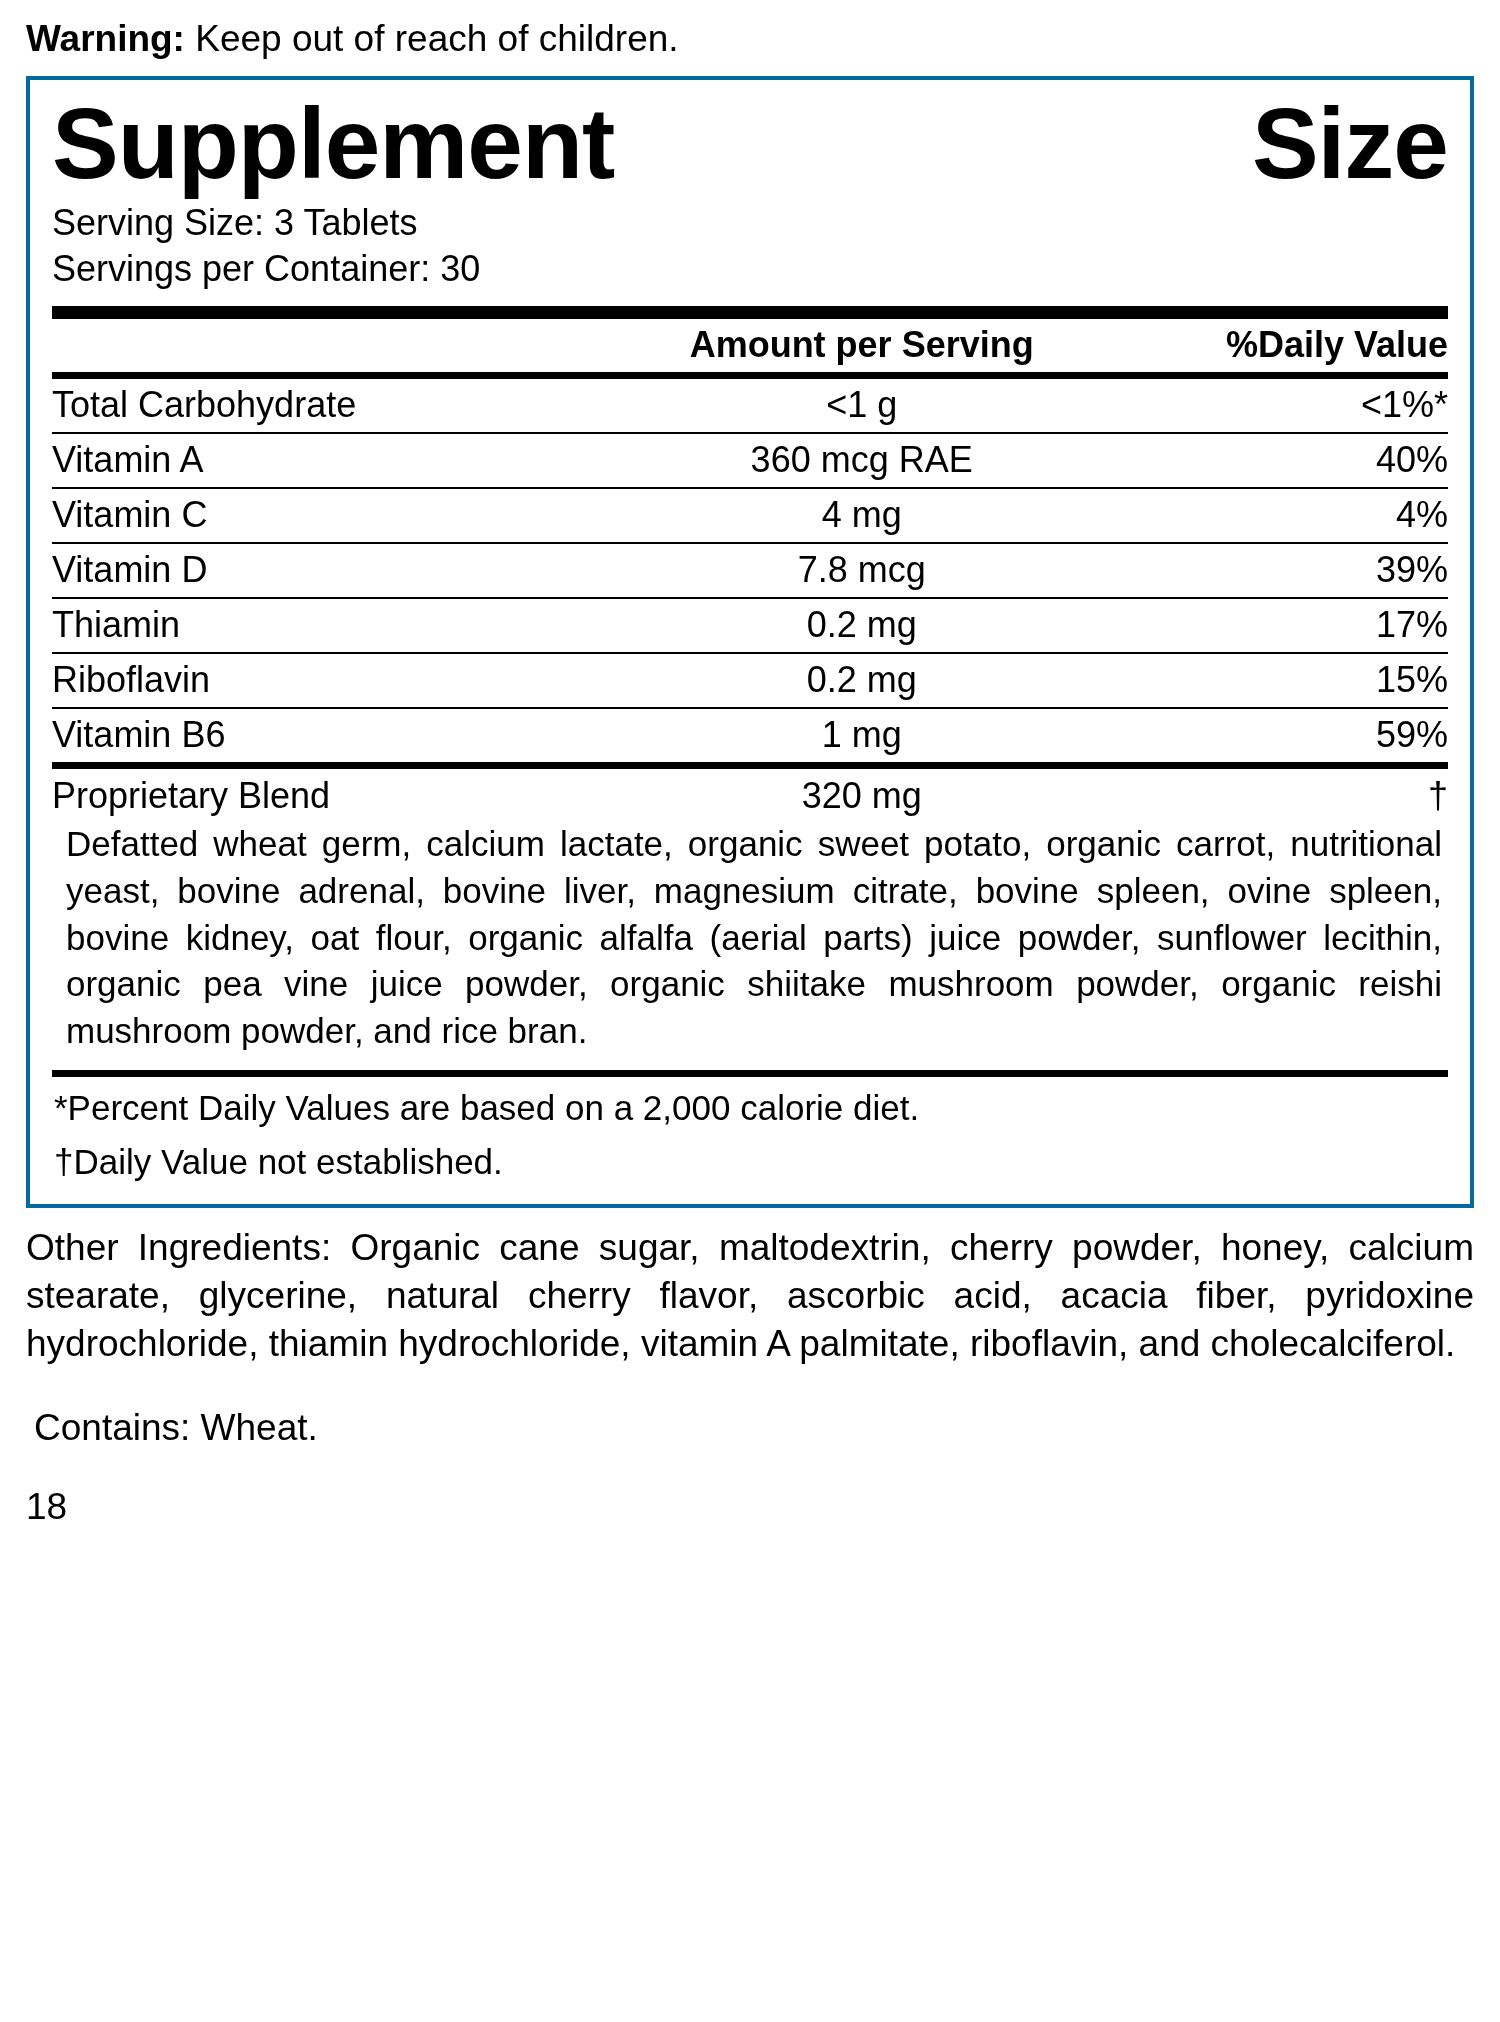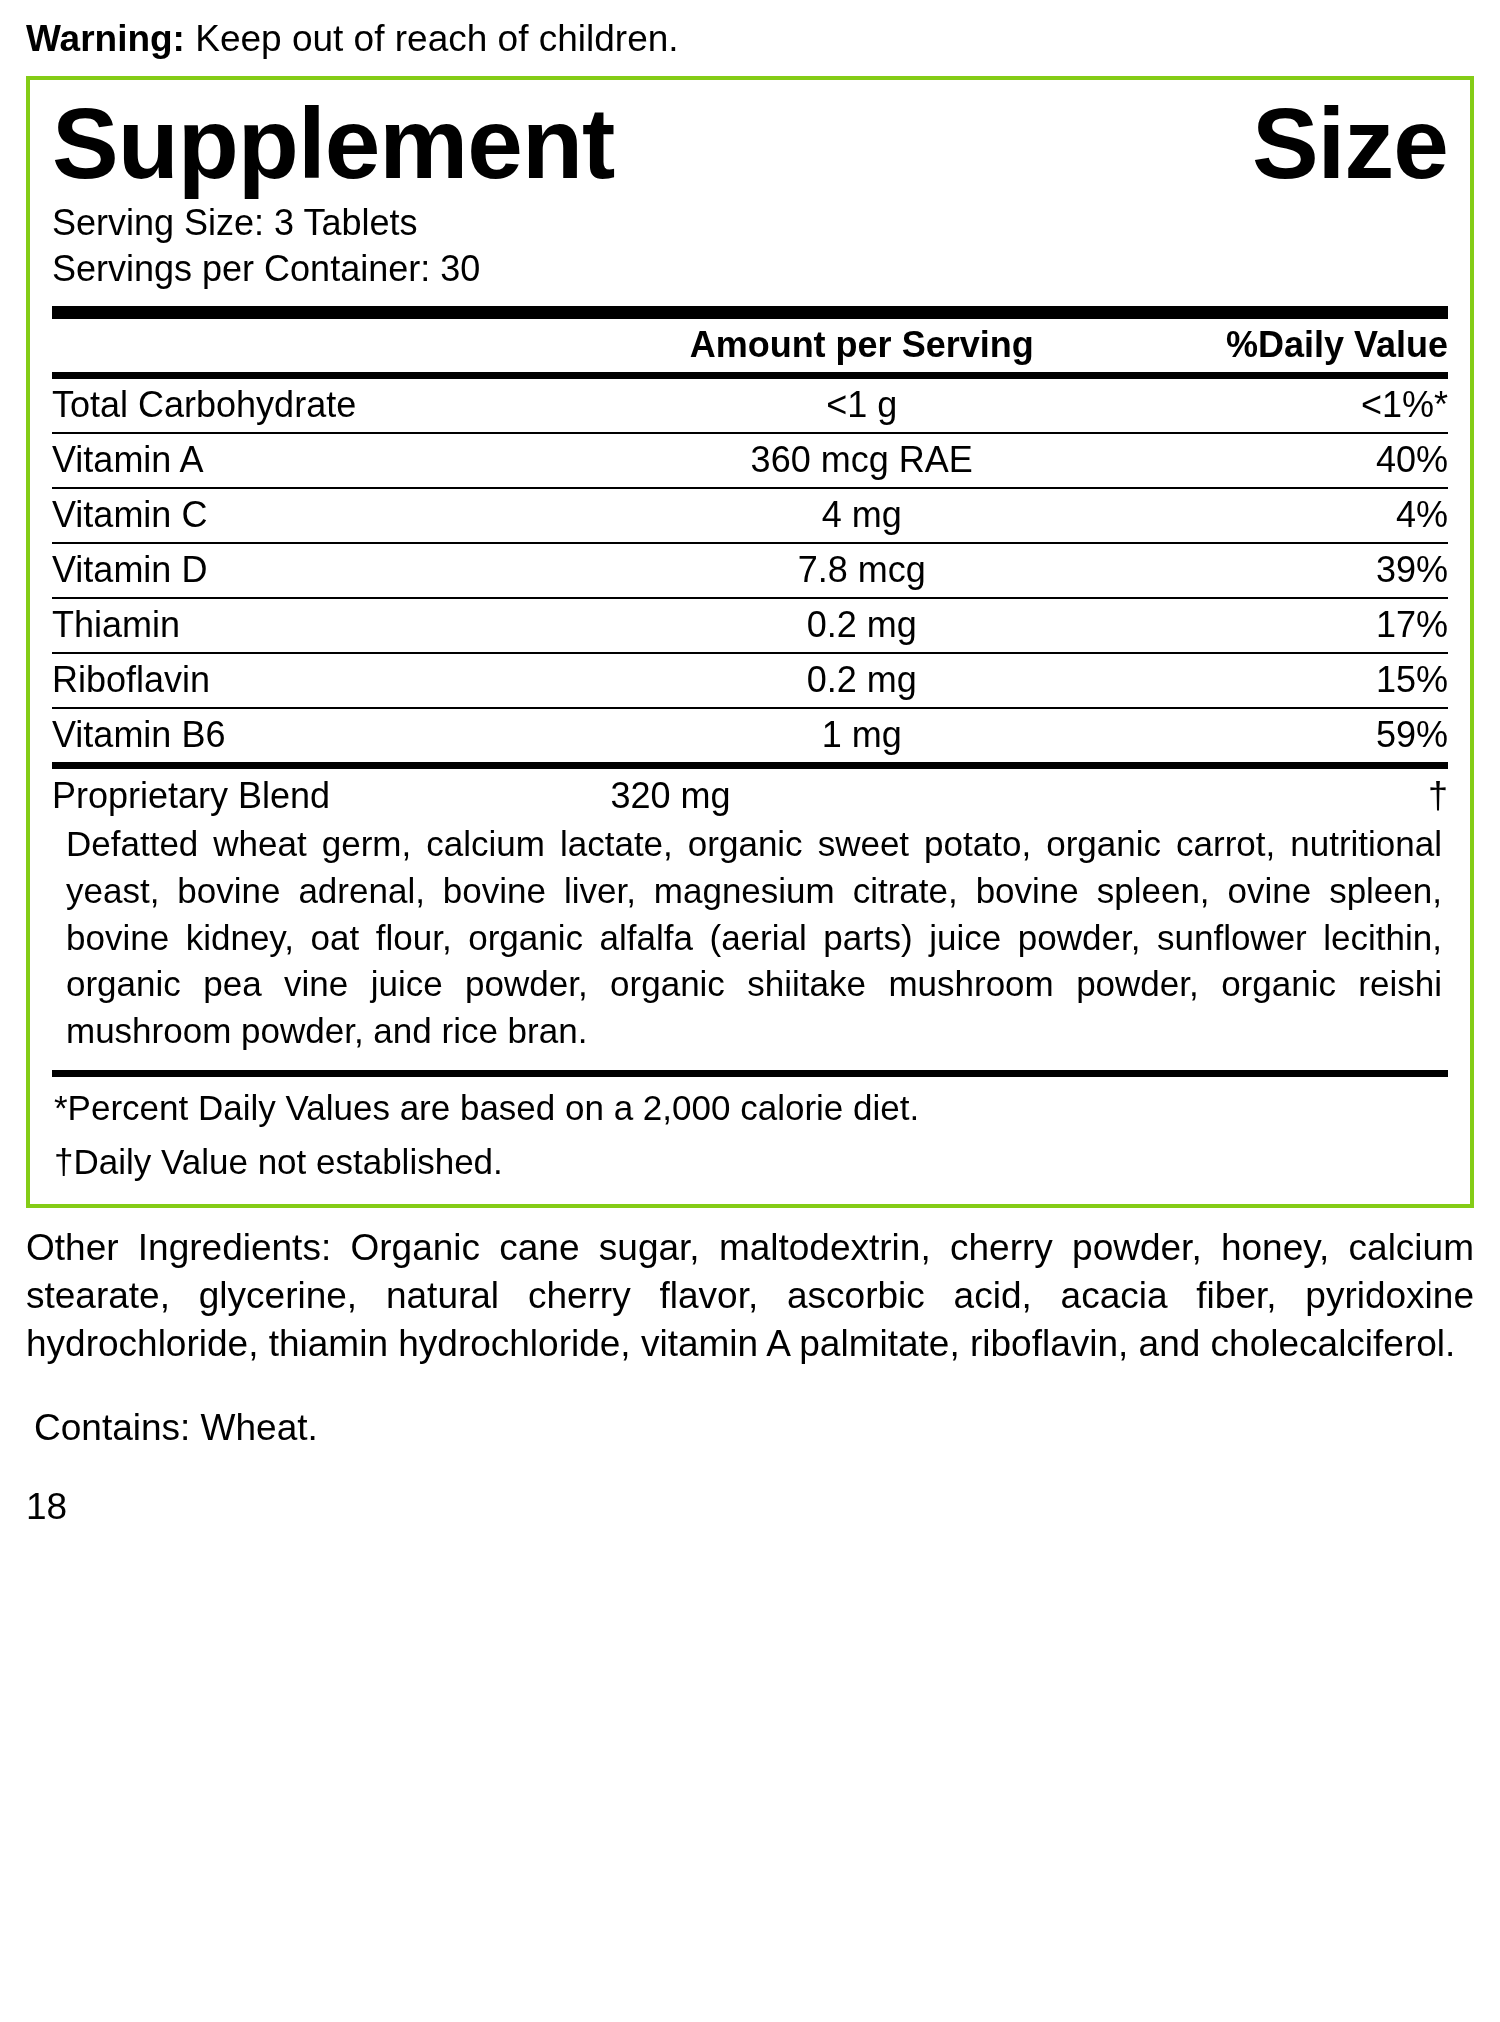--- a/index.html
+++ b/index.html
@@ -26,21 +26,21 @@
   .warning {
     font-size: 37px;
     line-height: 1.25;
     margin: 8px 0 14px 0;
     white-space: nowrap;
   }
   .warning b { font-weight: bold; }
 
   
   .panel {
-    border: 4px solid #84cc16;
+    border: 4px solid #0369a1;
     box-sizing: border-box;
     padding: 10px 22px 18px 22px;
   }
 
   .sf-title {
     font-size: 100px;
     font-weight: bold;
     letter-spacing: -1px;
     line-height: 1.02;
     margin: 2px 0 6px 0;
@@ -89,21 +89,21 @@
   tr.rowline.last td {
     border-bottom: none;
   }
 
   .blend-row {
     font-size: 36px;
     display: flex;
     padding: 6px 0 2px 0;
   }
   .blend-name { width: 40%; text-align: left; }
-  .blend-amt { width: 36%; text-align: left; }
+  .blend-amt { width: 36%; text-align: center; }
   .blend-dv { width: 24%; text-align: right; font-size: 36px; }
 
   .blend-desc {
     font-size: 35px;
     line-height: 1.33;
     text-align: justify;
     text-justify: inter-word;
     padding: 2px 6px 16px 14px;
     hyphens: none;
   }

